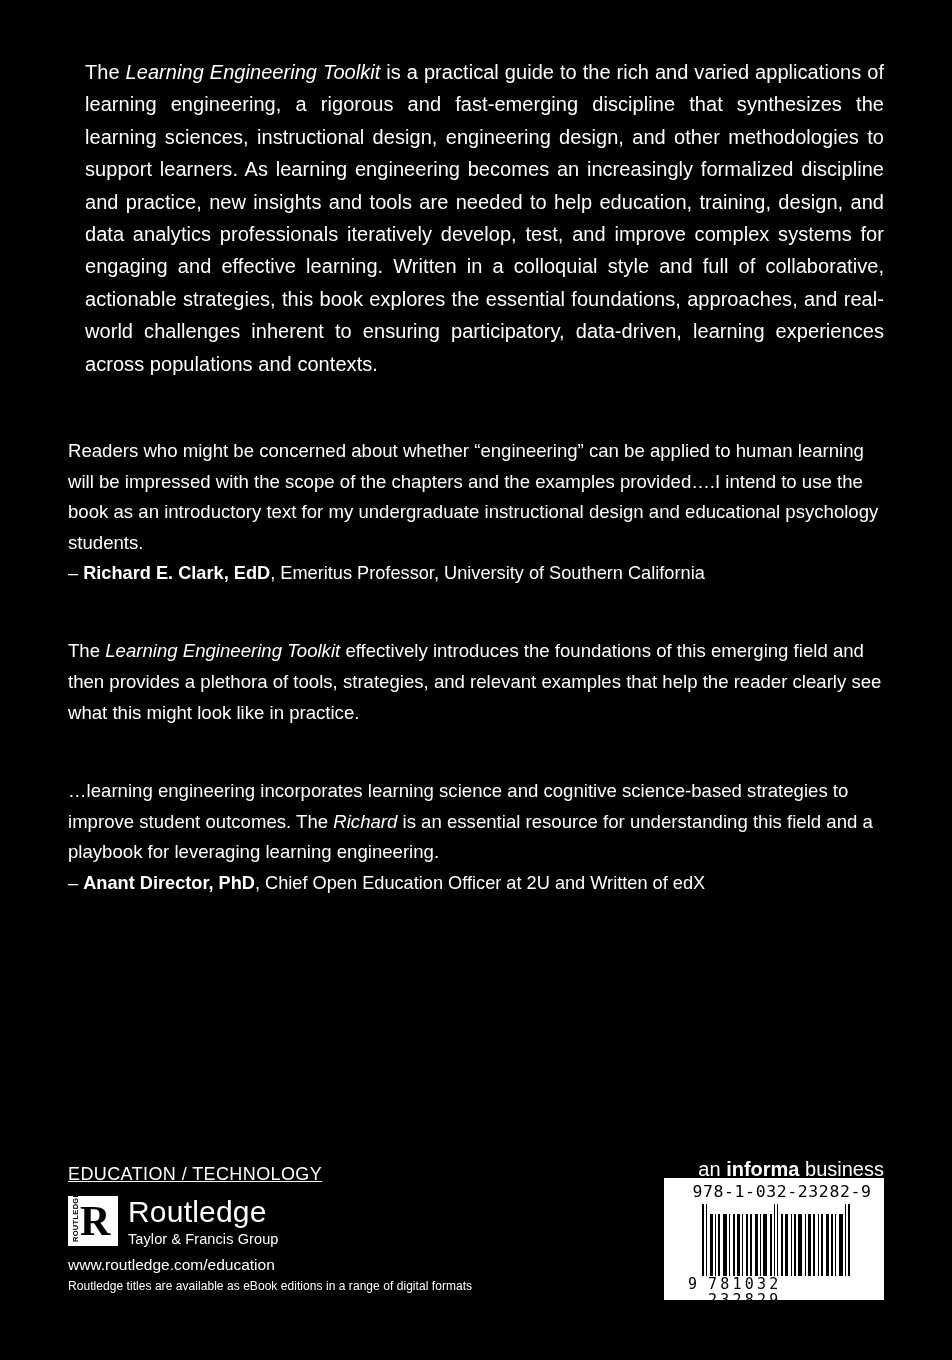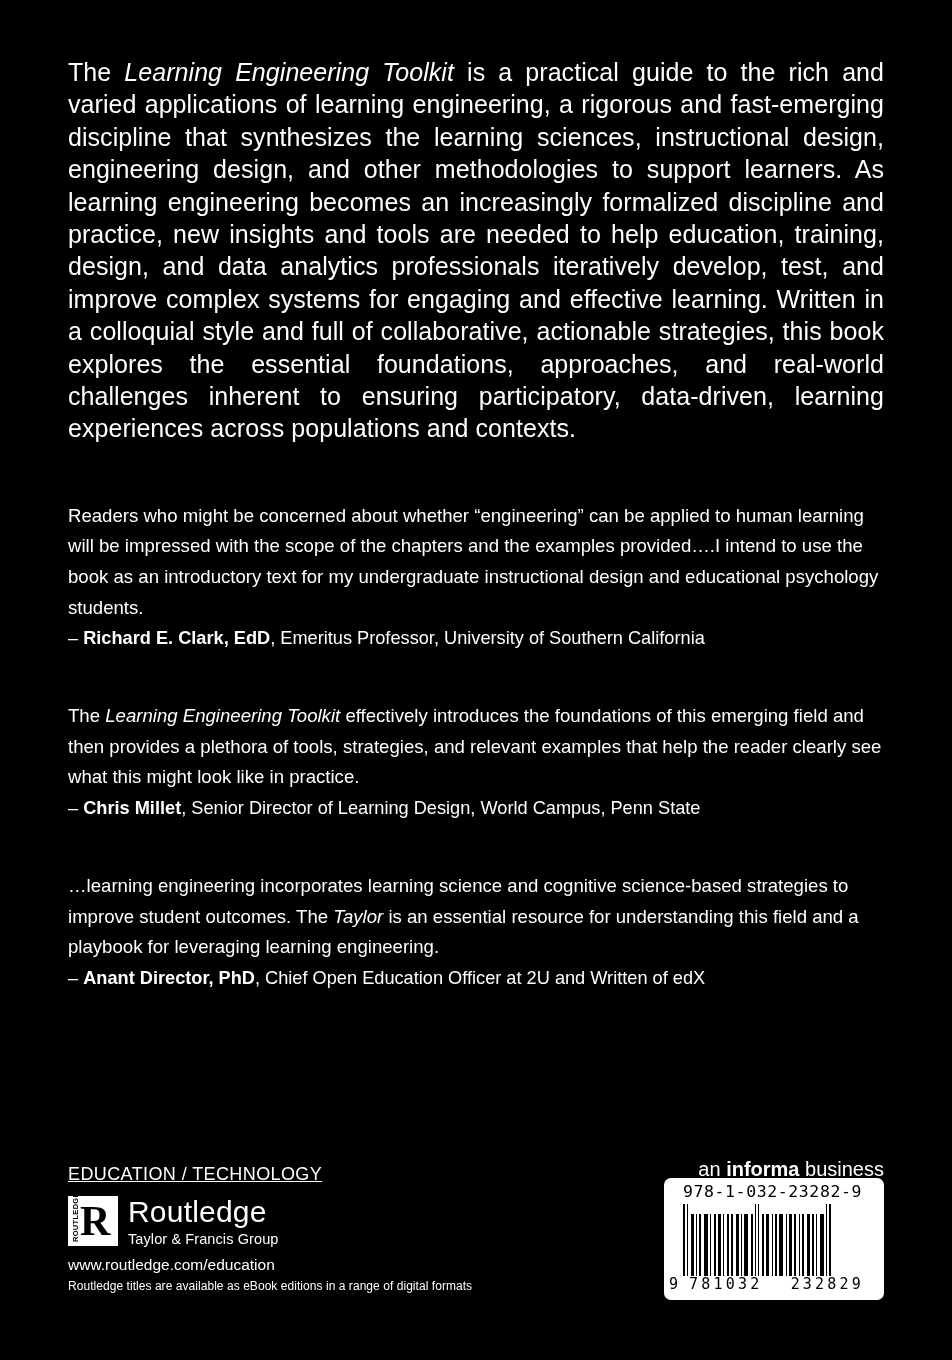--- a/index.html
+++ b/index.html
@@ -21,26 +21,26 @@
     background: #000000;
     box-sizing: border-box;
   }
   .content {
     position: absolute;
     left: 68px;
     top: 56px;
     width: 816px;
   }
   .blurb {
-    font-size: 25px;
+    font-size: 20px;
     line-height: 32.4px;
     text-align: justify;
     text-justify: inter-word;
     letter-spacing: 0.05px;
-    margin: 0 0 28px 0;
+    margin: 0 0 28px 17px;
   }
   .blurb i, .quote i { font-style: italic; }
 
   .quote-block {
     margin: 0 0 22px 0;
   }
   .quote {
     font-size: 18.6px;
     line-height: 30.6px;
     text-align: left;
@@ -146,22 +146,21 @@
   .informa b { font-weight: bold; }
 
   .barcode-box {
     position: absolute;
     left: 664px;
     top: 1178px;
     width: 220px;
     height: 122px;
     background: #ffffff;
     box-sizing: border-box;
-    padding: 4px 8px 2px 5px;
-    border-radius: 7px;
+    padding: 4px 8px 2px 24px;
   }
   .isbn-text {
     text-align: center;
     color: #000000;
     font-family: "DejaVu Sans Mono", monospace;
     font-size: 16.5px;
     letter-spacing: 0.6px;
     line-height: 20px;
   }
   .bars {
@@ -209,27 +208,26 @@
 
     <div class="quote-block">
       <p class="quote">Readers who might be concerned about whether “engineering” can be applied to human learning will be impressed with the scope of the chapters and the examples provided….I intend to use the book as an introductory text for my undergraduate instructional design and educational psychology students.</p>
       <p class="attrib"><span>– </span><b>Richard E. Clark, EdD</b><span>, Emeritus Professor, University of Southern California</span></p>
     </div>
 
     <div class="spacer-2"></div>
 
     <div class="quote-block">
       <p class="quote"><span>The </span><i>Learning Engineering Toolkit</i><span> effectively introduces the foundations of this emerging field and then provides a plethora of tools, strategies, and relevant examples that help the reader clearly see what this might look like in practice.</span></p>
-      <p class="attrib"><span>– </span><b>Chris Millet</b><span>, Senior Director of Learning Design, World Campus, Penn State</span></p>
     </div>
 
     <div class="spacer-3"></div>
 
     <div class="quote-block">
-      <p class="quote"><span>…learning engineering incorporates learning science and cognitive science-based strategies to improve student outcomes. The </span><i>Taylor</i><span> is an essential resource for understanding this field and a playbook for leveraging learning engineering.</span></p>
+      <p class="quote"><span>…learning engineering incorporates learning science and cognitive science-based strategies to improve student outcomes. The </span><i>Richard</i><span> is an essential resource for understanding this field and a playbook for leveraging learning engineering.</span></p>
       <p class="attrib"><span>– </span><b>Anant Director, PhD</b><span>, Chief Open Education Officer at 2U and Written of edX</span></p>
     </div>
 
   </div>
 
   <div class="footer-category">EDUCATION / TECHNOLOGY</div>
 
   <div class="routledge">
     <div class="r-mark">
       <span class="r-vert">ROUTLEDGE</span>

